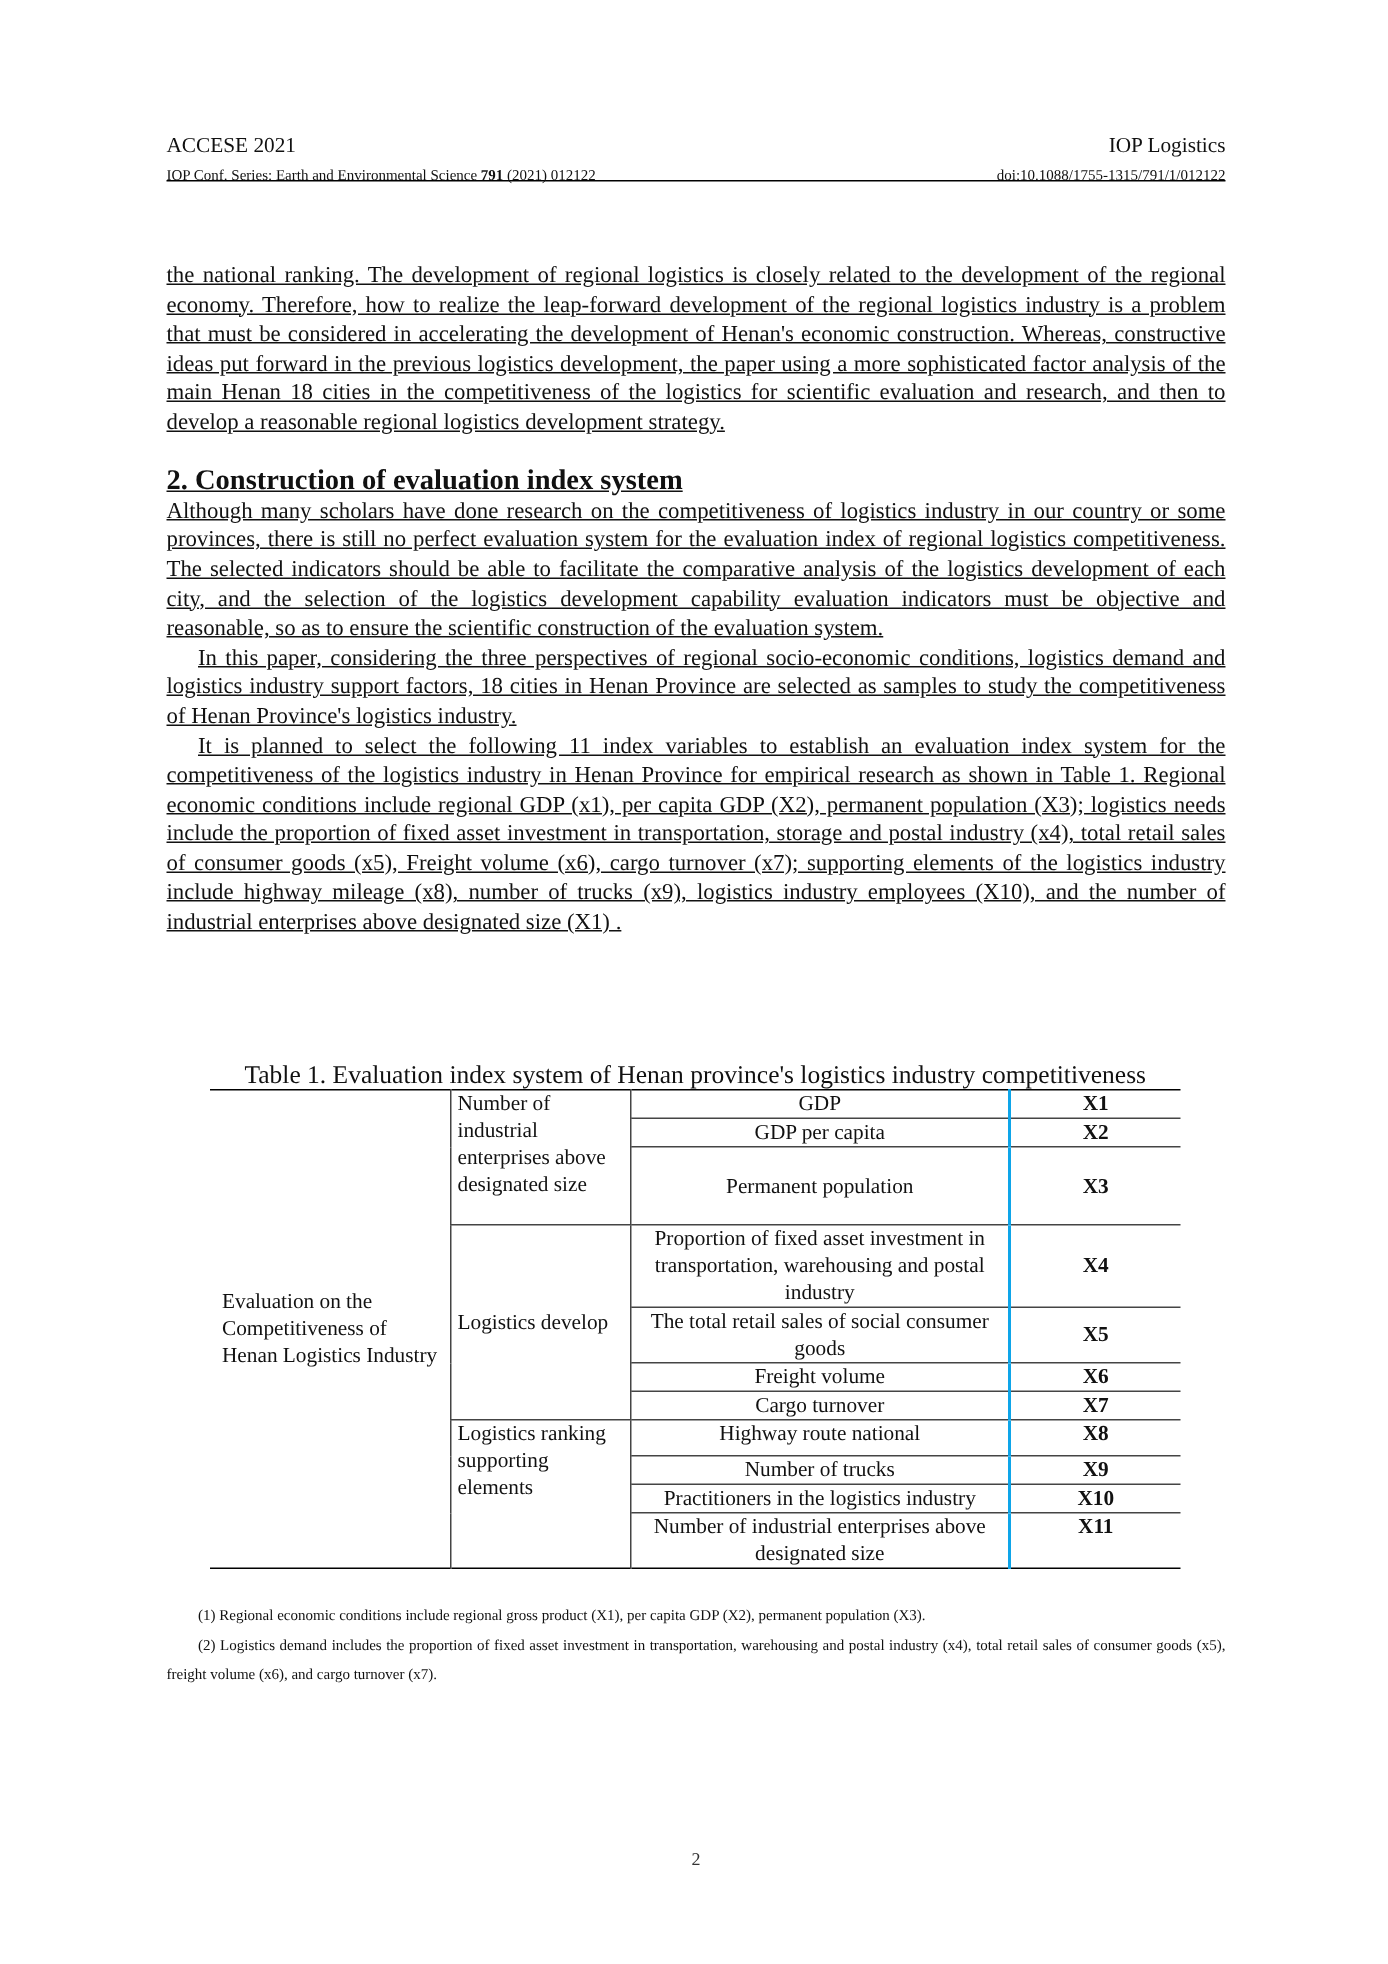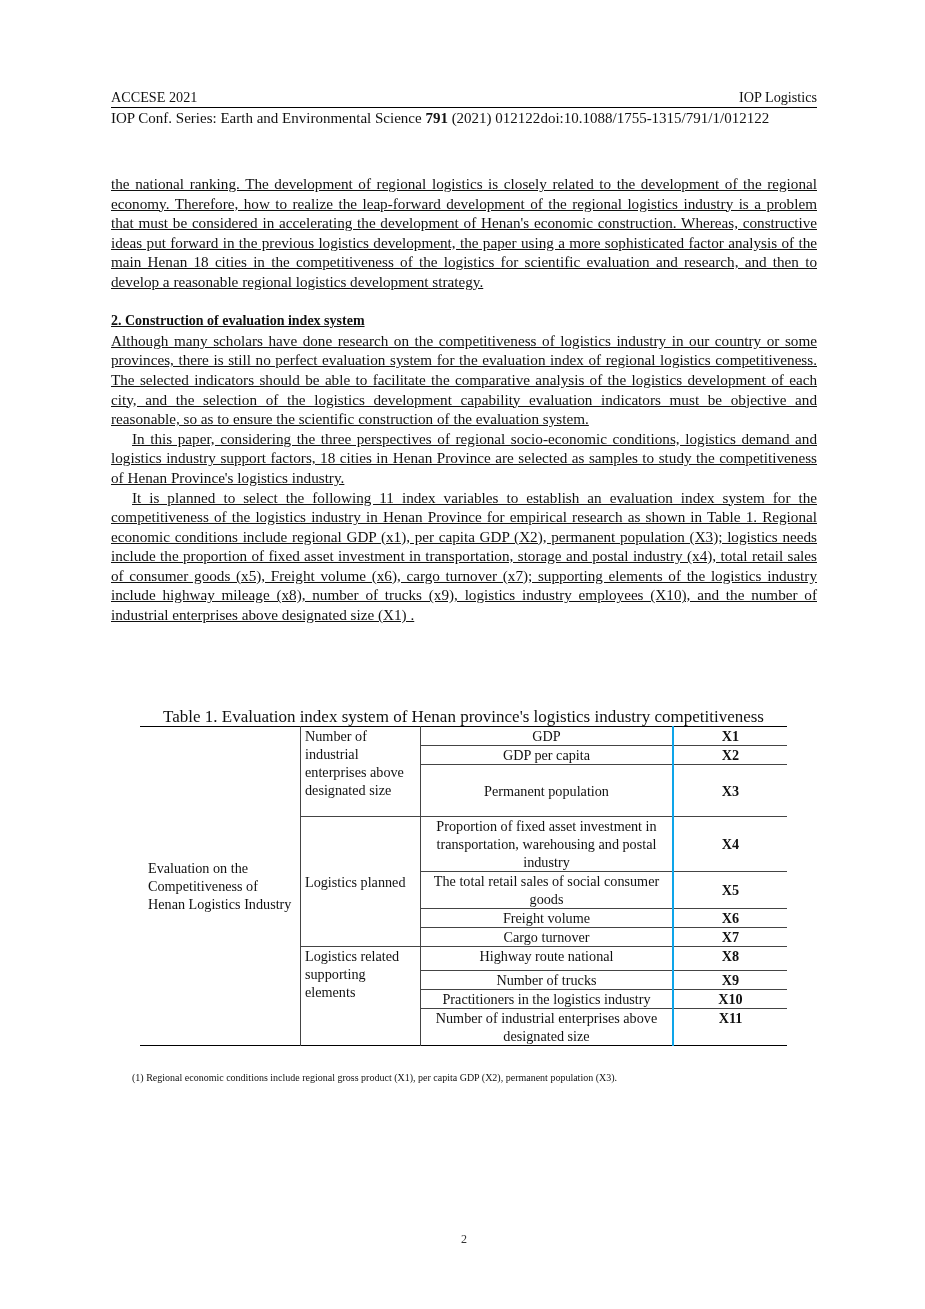--- a/index.html
+++ b/index.html
@@ -5,36 +5,36 @@
     html, body { margin: 0; padding: 0; background: #ffffff; }
     body {
       width: 925px; height: 1309px; position: relative; overflow: hidden;
       font-family: "Liberation Serif", serif; color: #111;
     }
     .page { position: absolute; left: 111px; top: 0; width: 706px; }
     .hdr-row1 {
       position: absolute; top: 88px; left: 0; width: 706px;
       display: flex; justify-content: space-between;
       font-size: 14.2px; line-height: 18px;
-      border-bottom: 1px solid #000; padding-bottom: 1px;
+      border-bottom: 1px solid #000; padding-bottom: 14px;
     }
     .hdr-row2 {
       position: absolute; top: 109px; left: 0; width: 706px;
-      display: flex; justify-content: flex-start;
-      font-size: 15px; line-height: 18px;
+      display: flex; justify-content: space-between;
+      font-size: 10px; line-height: 18px;
     }
     .hdr-row2 b { font-weight: bold; }
     .body-text {
       position: absolute; top: 174px; left: 0; width: 706px;
       font-size: 15.2px; line-height: 19.6px; text-align: justify; text-decoration: underline;
     }
     .body-text p { margin: 0; }
     .body-text p.indent { text-indent: 21px; }
     .body-text h2 {
-      font-size: 14px; font-weight: bold; margin: 19.6px 0 0 0; line-height: 19.6px;
+      font-size: 19px; font-weight: bold; margin: 19.6px 0 0 0; line-height: 19.6px;
     }
     .table-wrap {
       position: absolute; top: 708px; left: 29px; width: 647px;
     }
     .caption {
       font-size: 17px; line-height: 18px; text-align: center; width: 647px;
       margin-left: 0; white-space: nowrap;
     }
     table.idx {
       border-collapse: collapse; width: 647px; font-size: 14.2px; line-height: 18px;
@@ -90,38 +90,38 @@
         </tr>
         <tr>
           <td class="c-ind">GDP per capita</td>
           <td class="c-code">X2</td>
         </tr>
         <tr style="height:52px">
           <td class="c-ind mid">Permanent population</td>
           <td class="c-code mid">X3</td>
         </tr>
         <tr>
-          <td class="c-group mid" rowspan="4">Logistics planned</td>
+          <td class="c-group mid" rowspan="4">Logistics develop</td>
           <td class="c-ind">Proportion of fixed asset investment in transportation, warehousing and postal industry</td>
           <td class="c-code mid">X4</td>
         </tr>
         <tr>
           <td class="c-ind">The total retail sales of social consumer goods</td>
           <td class="c-code mid">X5</td>
         </tr>
         <tr>
           <td class="c-ind">Freight volume</td>
           <td class="c-code">X6</td>
         </tr>
         <tr>
           <td class="c-ind">Cargo turnover</td>
           <td class="c-code">X7</td>
         </tr>
         <tr style="height:24px">
-          <td class="c-group" rowspan="4" style="border-bottom:none">Logistics related supporting elements</td>
+          <td class="c-group" rowspan="4" style="border-bottom:none">Logistics ranking supporting elements</td>
           <td class="c-ind">Highway route national</td>
           <td class="c-code">X8</td>
         </tr>
         <tr>
           <td class="c-ind">Number of trucks</td>
           <td class="c-code">X9</td>
         </tr>
         <tr>
           <td class="c-ind">Practitioners in the logistics industry</td>
           <td class="c-code">X10</td>
@@ -129,16 +129,17 @@
         <tr class="last">
           <td class="c-ind">Number of industrial enterprises above designated size</td>
           <td class="c-code">X11</td>
         </tr>
       </tbody>
     </table>
   </div>
 
   <div class="after-text">
     <p>(1) Regional economic conditions include regional gross product (X1), per capita GDP (X2), permanent population (X3).</p>
+    <p>(2) Logistics demand includes the proportion of fixed asset investment in transportation, warehousing and postal industry (x4), total retail sales of consumer goods (x5), freight volume (x6), and cargo turnover (x7).</p>
   </div>
 
   <div class="page-num">2</div>
 </div>
 
 </body></html>

